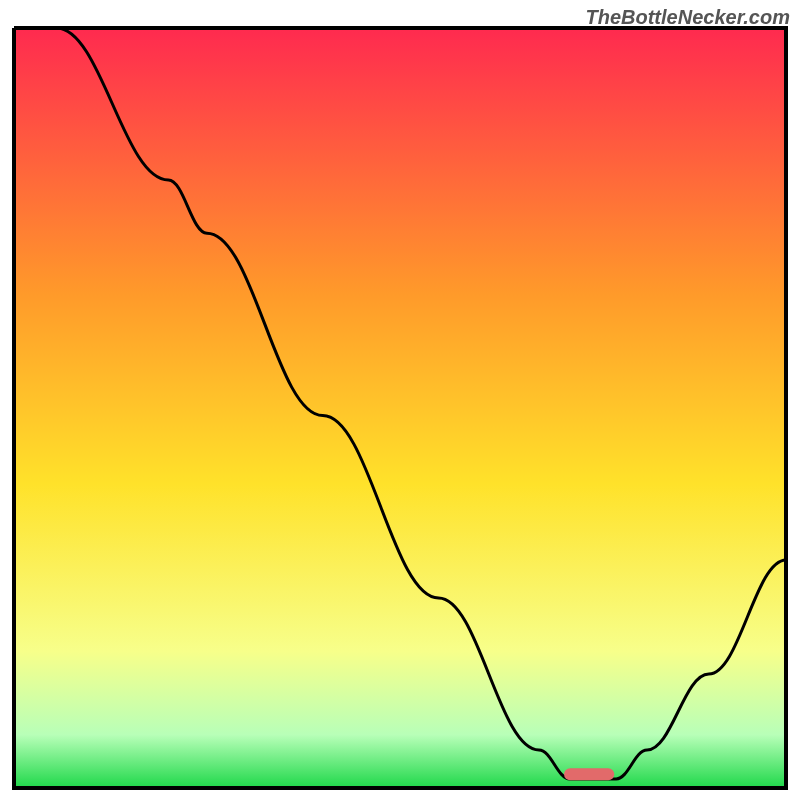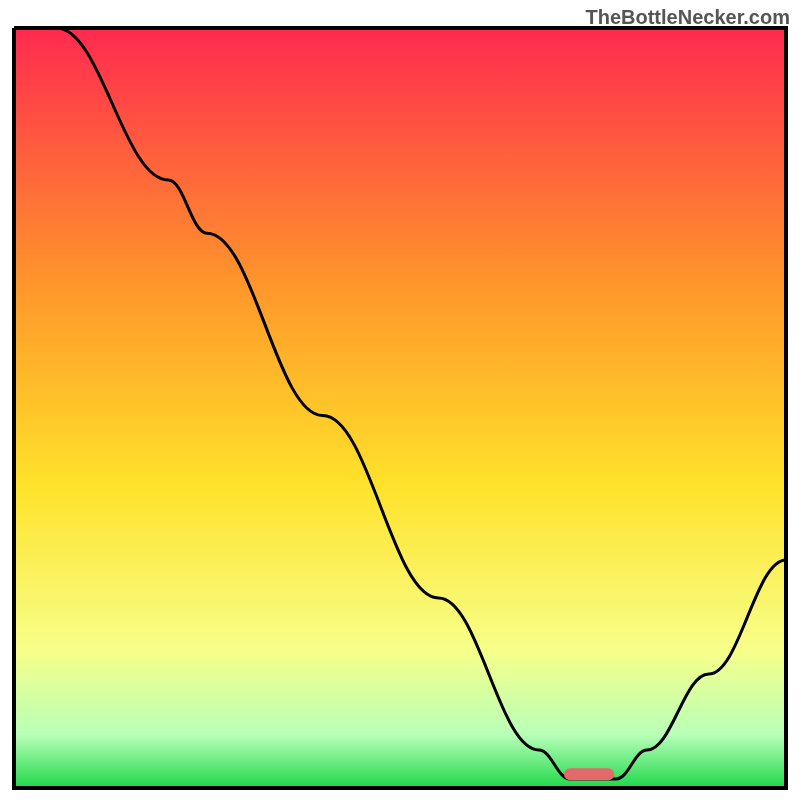--- a/index.html
+++ b/index.html
@@ -17,20 +17,21 @@
     position: relative;
   }
   .watermark {
     position: absolute;
     top: 6px;
     right: 10px;
     font-size: 20px;
     font-weight: bold;
     color: #555;
     z-index: 10;
+    font-style: italic;
   }
   svg {
     display: block;
   }
 </style>
 </head>
 <body>
 
 <div class="container">
   <div class="watermark">TheBottleNecker.com</div>

